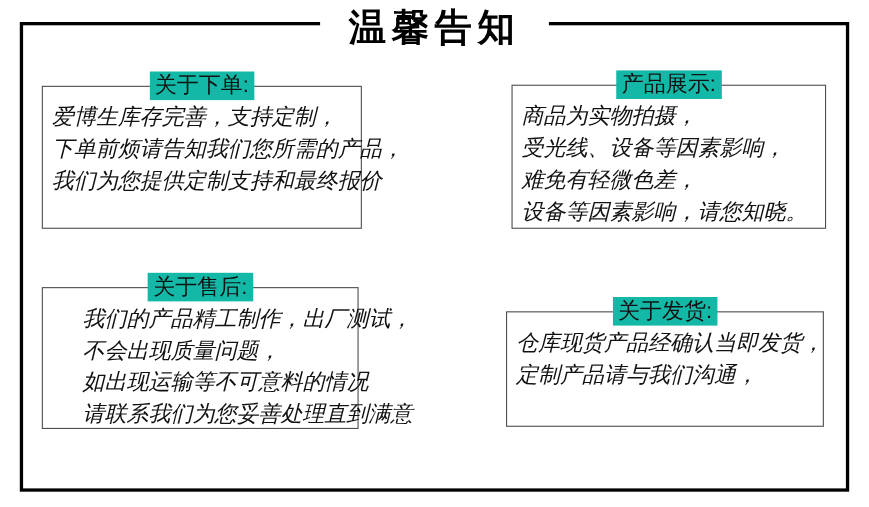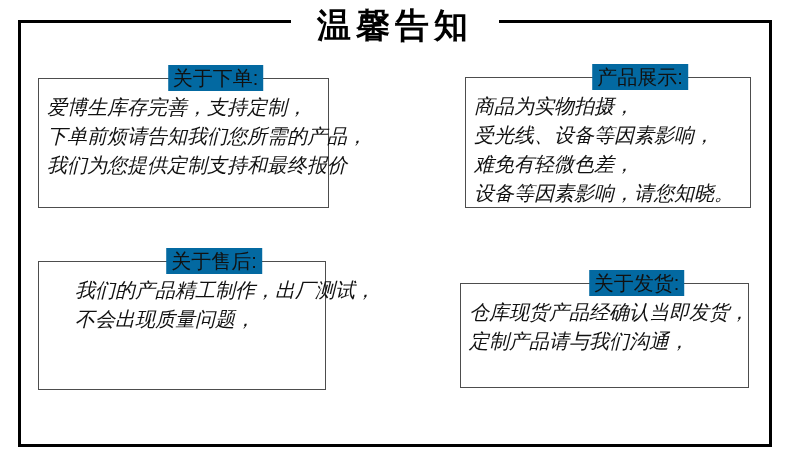--- a/index.html
+++ b/index.html
@@ -52,27 +52,26 @@
   }
   .box-order     { left: 38px;  top: 78px;  width: 291px; height: 130px; }
   .box-display   { left: 465px; top: 77px;  width: 286px; height: 131px; }
   .box-aftersale { left: 38px;  top: 261px; width: 288px; height: 129px; padding-left: 28px; }
   .box-shipping  { left: 460px; top: 283px; width: 289px; height: 105px; }
   .box-header {
     position: absolute;
     top: -14px;
     left: 50%;
     transform: translateX(-50%);
-    background: #0369a1;
+    background: #14b8a6;
     padding: 0 5px;
     font-size: 20px;
     line-height: 26px;
     color: #111111;
     white-space: nowrap;
-    margin-left: 32px;
   }
   .box-body {
     padding: 14px 0 0 8px;
   }
   .box-line {
     font-size: 20px;
     line-height: 29px;
     white-space: nowrap;
     overflow: visible;
     color: #111111;
@@ -105,20 +104,22 @@
       <div class="box-line">难免有轻微色差，</div>
       <div class="box-line">设备等因素影响，请您知晓。</div>
     </div>
   </div>
 
   <div class="notice-box box-aftersale">
     <div class="box-header">关于售后:</div>
     <div class="box-body">
       <div class="box-line">我们的产品精工制作，出厂测试，</div>
       <div class="box-line">不会出现质量问题，</div>
+      <div class="box-line">如出现运输等不可意料的情况</div>
+      <div class="box-line">请联系我们为您妥善处理直到满意</div>
     </div>
   </div>
 
   <div class="notice-box box-shipping">
     <div class="box-header">关于发货:</div>
     <div class="box-body">
       <div class="box-line">仓库现货产品经确认当即发货，</div>
       <div class="box-line">定制产品请与我们沟通，</div>
     </div>
   </div>

